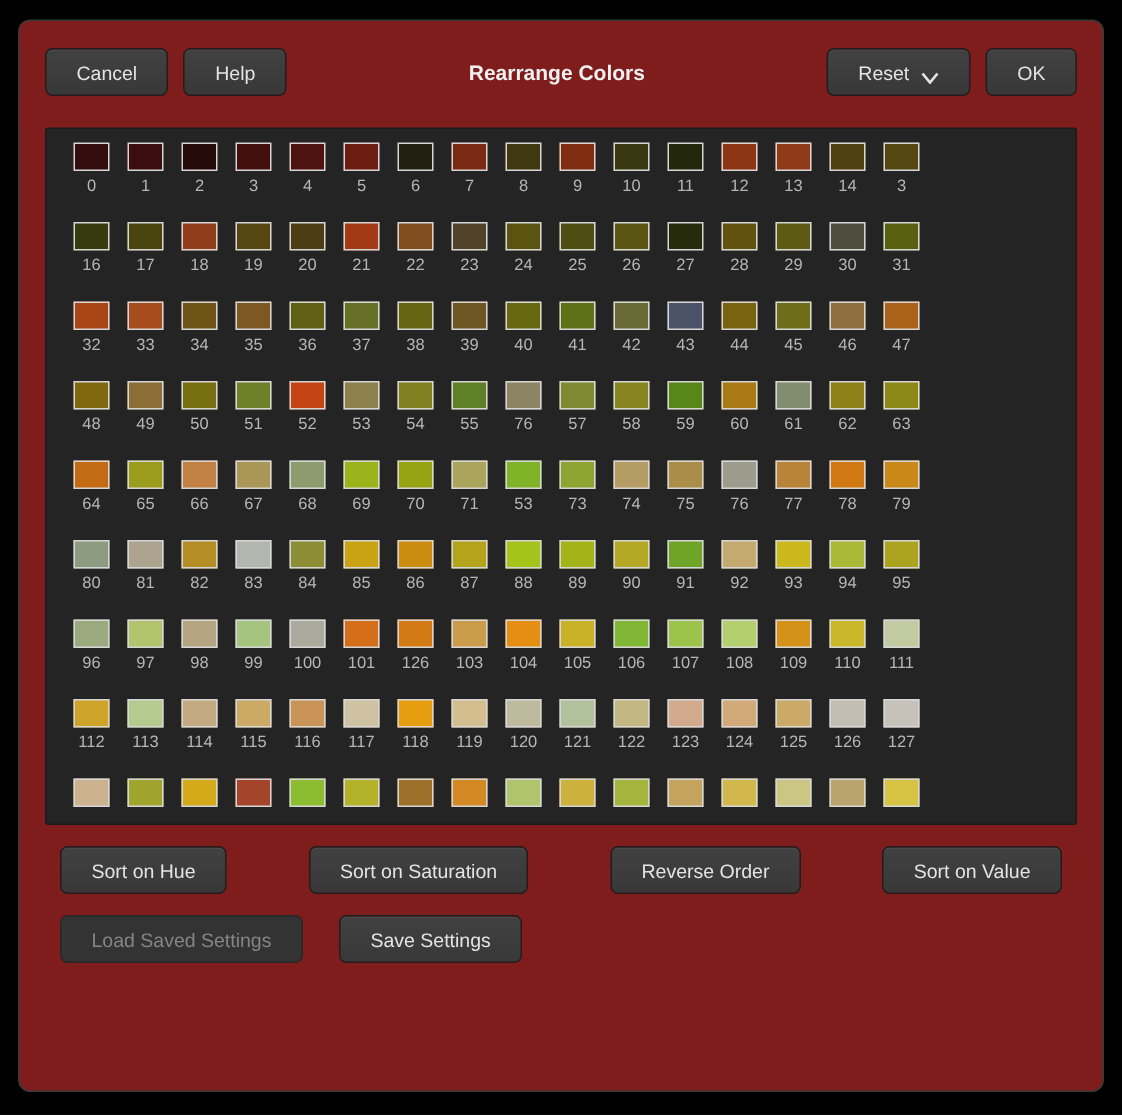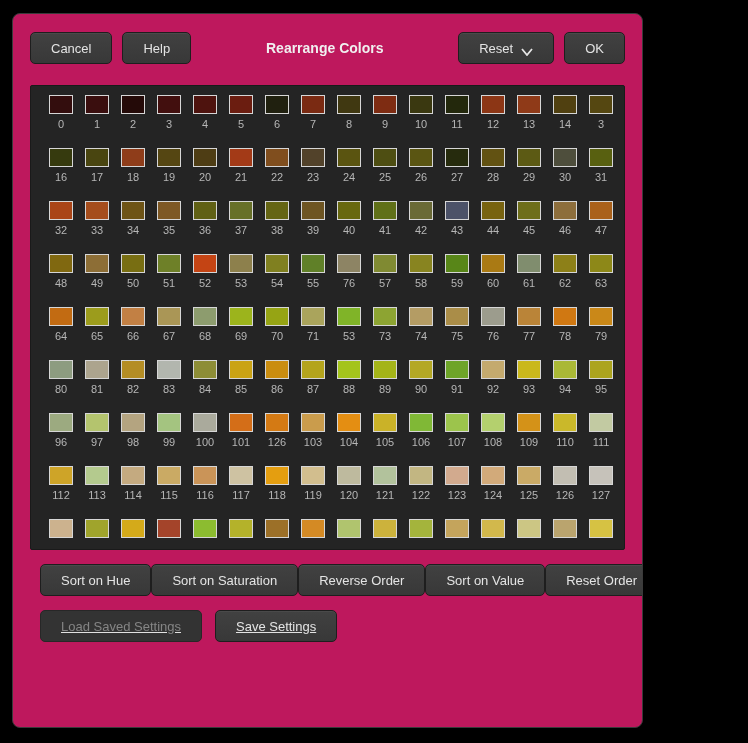--- a/index.html
+++ b/index.html
@@ -2,21 +2,21 @@
 <html><head>
 <meta charset="utf-8">
 <style>
   html,body{margin:0;padding:0;background:#000;}
   body{
     width:748px;height:743px;
     font-family:"Liberation Sans","DejaVu Sans",sans-serif;
     color:#e2e2e2;box-sizing:border-box;padding:13px 12px;
   }
   .dialog{
-    width:631px;height:715px;background:#be185d;border:1px solid #3a3a3a;
+    width:724px;height:715px;background:#7f1d1d;border:1px solid #3a3a3a;
     border-radius:8px;box-sizing:border-box;padding:17px 17px 0 17px;overflow:hidden;
   }
   
   .header{display:flex;align-items:center;gap:10px;height:34px;}
   .btn{
     background:linear-gradient(#414141,#383838);
     border:1px solid #1e1e1e;border-radius:5px;color:#e4e4e4;
     font-family:inherit;font-size:13px;padding:0 20px;height:32px;
     display:inline-flex;align-items:center;justify-content:center;gap:8px;
     box-shadow:inset 0 1px 0 rgba(255,255,255,0.05);cursor:pointer;white-space:nowrap;
@@ -35,21 +35,21 @@
   }
   .cell{display:flex;flex-direction:column;align-items:center;}
   .swatch{width:24px;height:19px;border:1px solid #d6d6d6;box-sizing:border-box;}
   .num{font-size:11px;color:#b6b6b6;margin-top:4px;line-height:12px;}
   
   .sortrow{display:flex;justify-content:space-between;margin:14px 10px 0 10px;}
   
   .hint{display:flex;align-items:center;gap:22px;margin:18px 10px 0 26px;}
   .hint-text{font-style:italic;font-size:13px;color:#dcdcdc;line-height:20px;}
   
-  .bottomrow{display:flex;gap:13px;margin:14px 0 0 10px;text-decoration:underline;}
+  .bottomrow{display:flex;gap:24px;margin:14px 0 0 10px;}
 </style>
 </head>
 <body>
 
 <div class="dialog">
 
   <div class="header">
     <button class="btn">Cancel</button>
     <button class="btn">Help</button>
     <div class="title">Rearrange Colors</div>
@@ -627,21 +627,20 @@
           <div class="swatch" style="background: rgb(214, 194, 67);"></div>
         </div>
       </div>
   </div>
 
   <div class="sortrow">
     <button class="btn">Sort on Hue</button>
     <button class="btn">Sort on Saturation</button>
     <button class="btn">Reverse Order</button>
     <button class="btn">Sort on Value</button>
-    <button class="btn">Reset Order</button>
   </div>
 
 
   <div class="bottomrow">
     <button class="btn disabled" disabled="">Load Saved Settings</button>
     <button class="btn">Save Settings</button>
   </div>
 
 </div>
 

